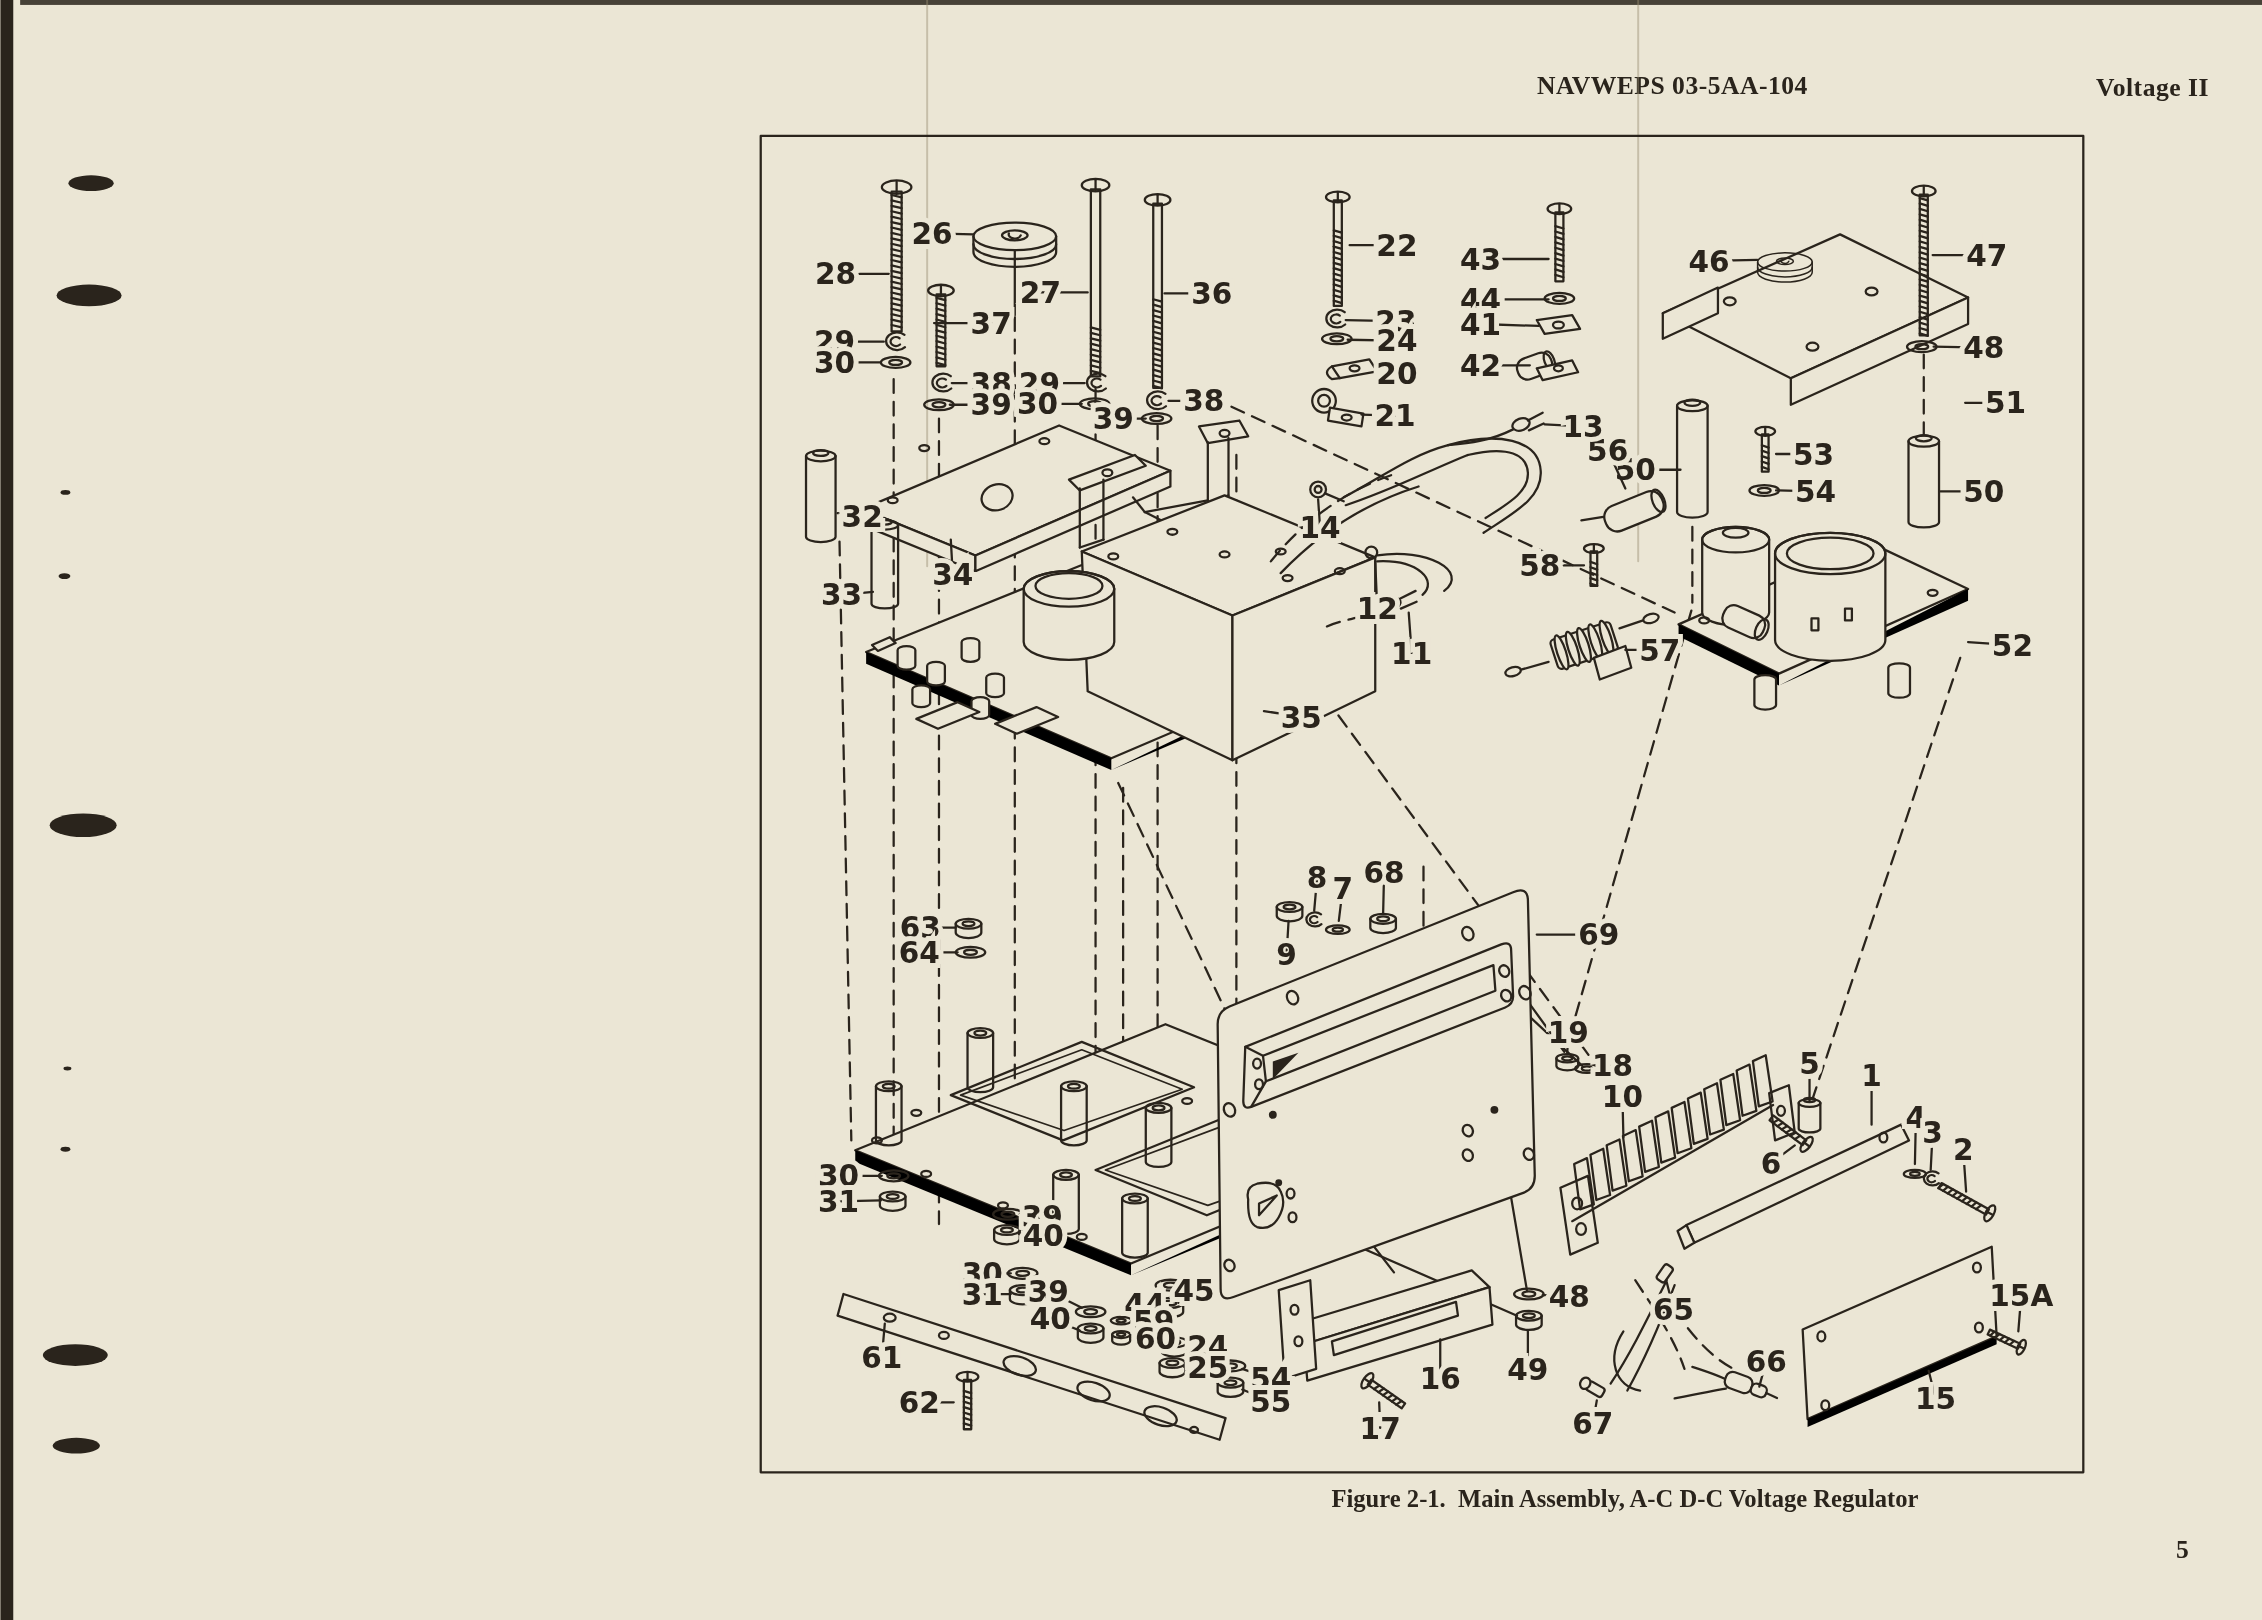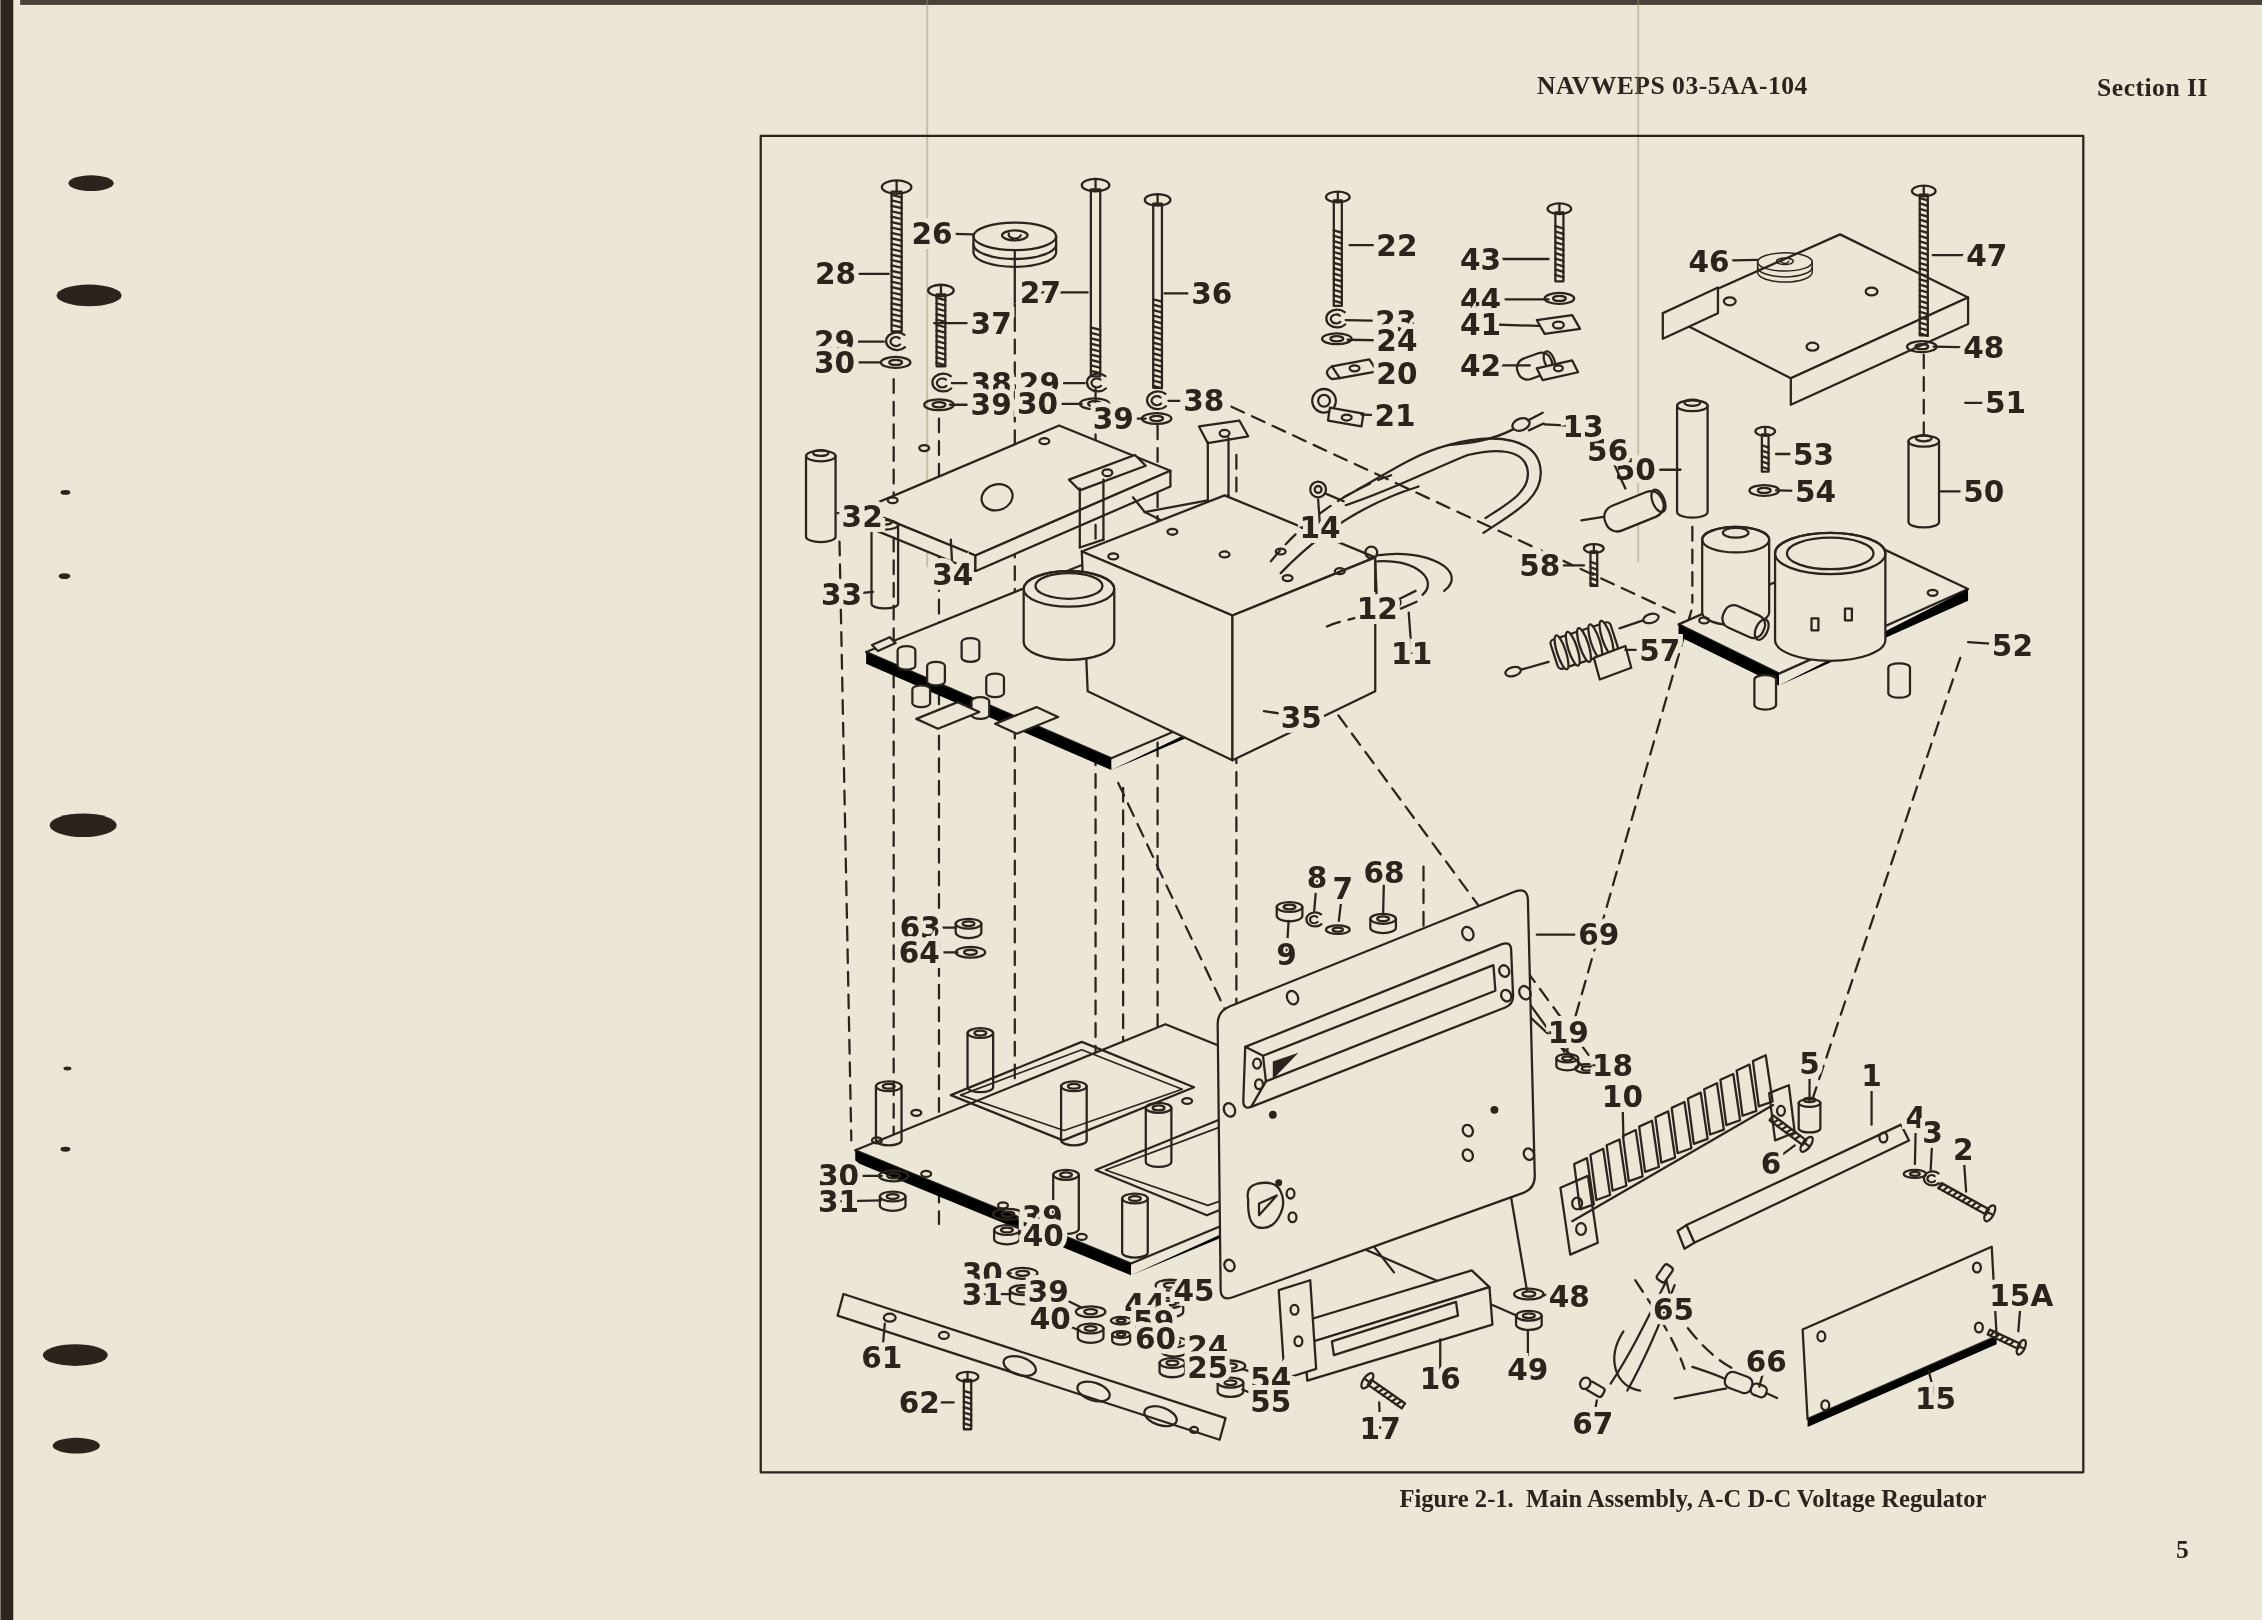--- a/index.html
+++ b/index.html
@@ -28,22 +28,22 @@
     font-family:"DejaVu Sans", sans-serif;
     font-weight:bold; font-size:30px;
     fill:var(--ink); stroke:var(--paper); stroke-width:10px;
     paint-order:stroke; text-anchor:middle;
   }
 </style>
 </head>
 <body>
 
 <div class="ptext hdr" style="left:1537px; top:71px; width:256px; text-align:center;">NAVWEPS 03-5AA-104</div>
-<div class="ptext hdr" style="left:2069px; top:73px; width:167px; text-align:center;">Section II</div>
-<div class="ptext cap" style="left:1348px; top:1485px; width:690px; text-align:center;">Figure 2-1.  Main Assembly, A-C D-C Voltage Regulator</div>
+<div class="ptext hdr" style="left:2069px; top:73px; width:167px; text-align:center;">Voltage II</div>
+<div class="ptext cap" style="left:1280px; top:1485px; width:690px; text-align:center;">Figure 2-1.  Main Assembly, A-C D-C Voltage Regulator</div>
 <div class="ptext pgnum" style="left:2163px; top:1535px; width:39px; text-align:center;">5</div>
 
 <svg id="art" width="2263" height="1620" viewBox="0 0 2297 1645">
 
   <g>
     <rect class="blk" x="0" y="0" width="13" height="1645"></rect>
     <rect class="blk" x="20" y="0" width="2277" height="5" opacity=".85"></rect>
     <line class="crease" x1="941" y1="0" x2="941" y2="575"></line>
     <line class="crease" x1="1663" y1="0" x2="1663" y2="570"></line>
   </g>

